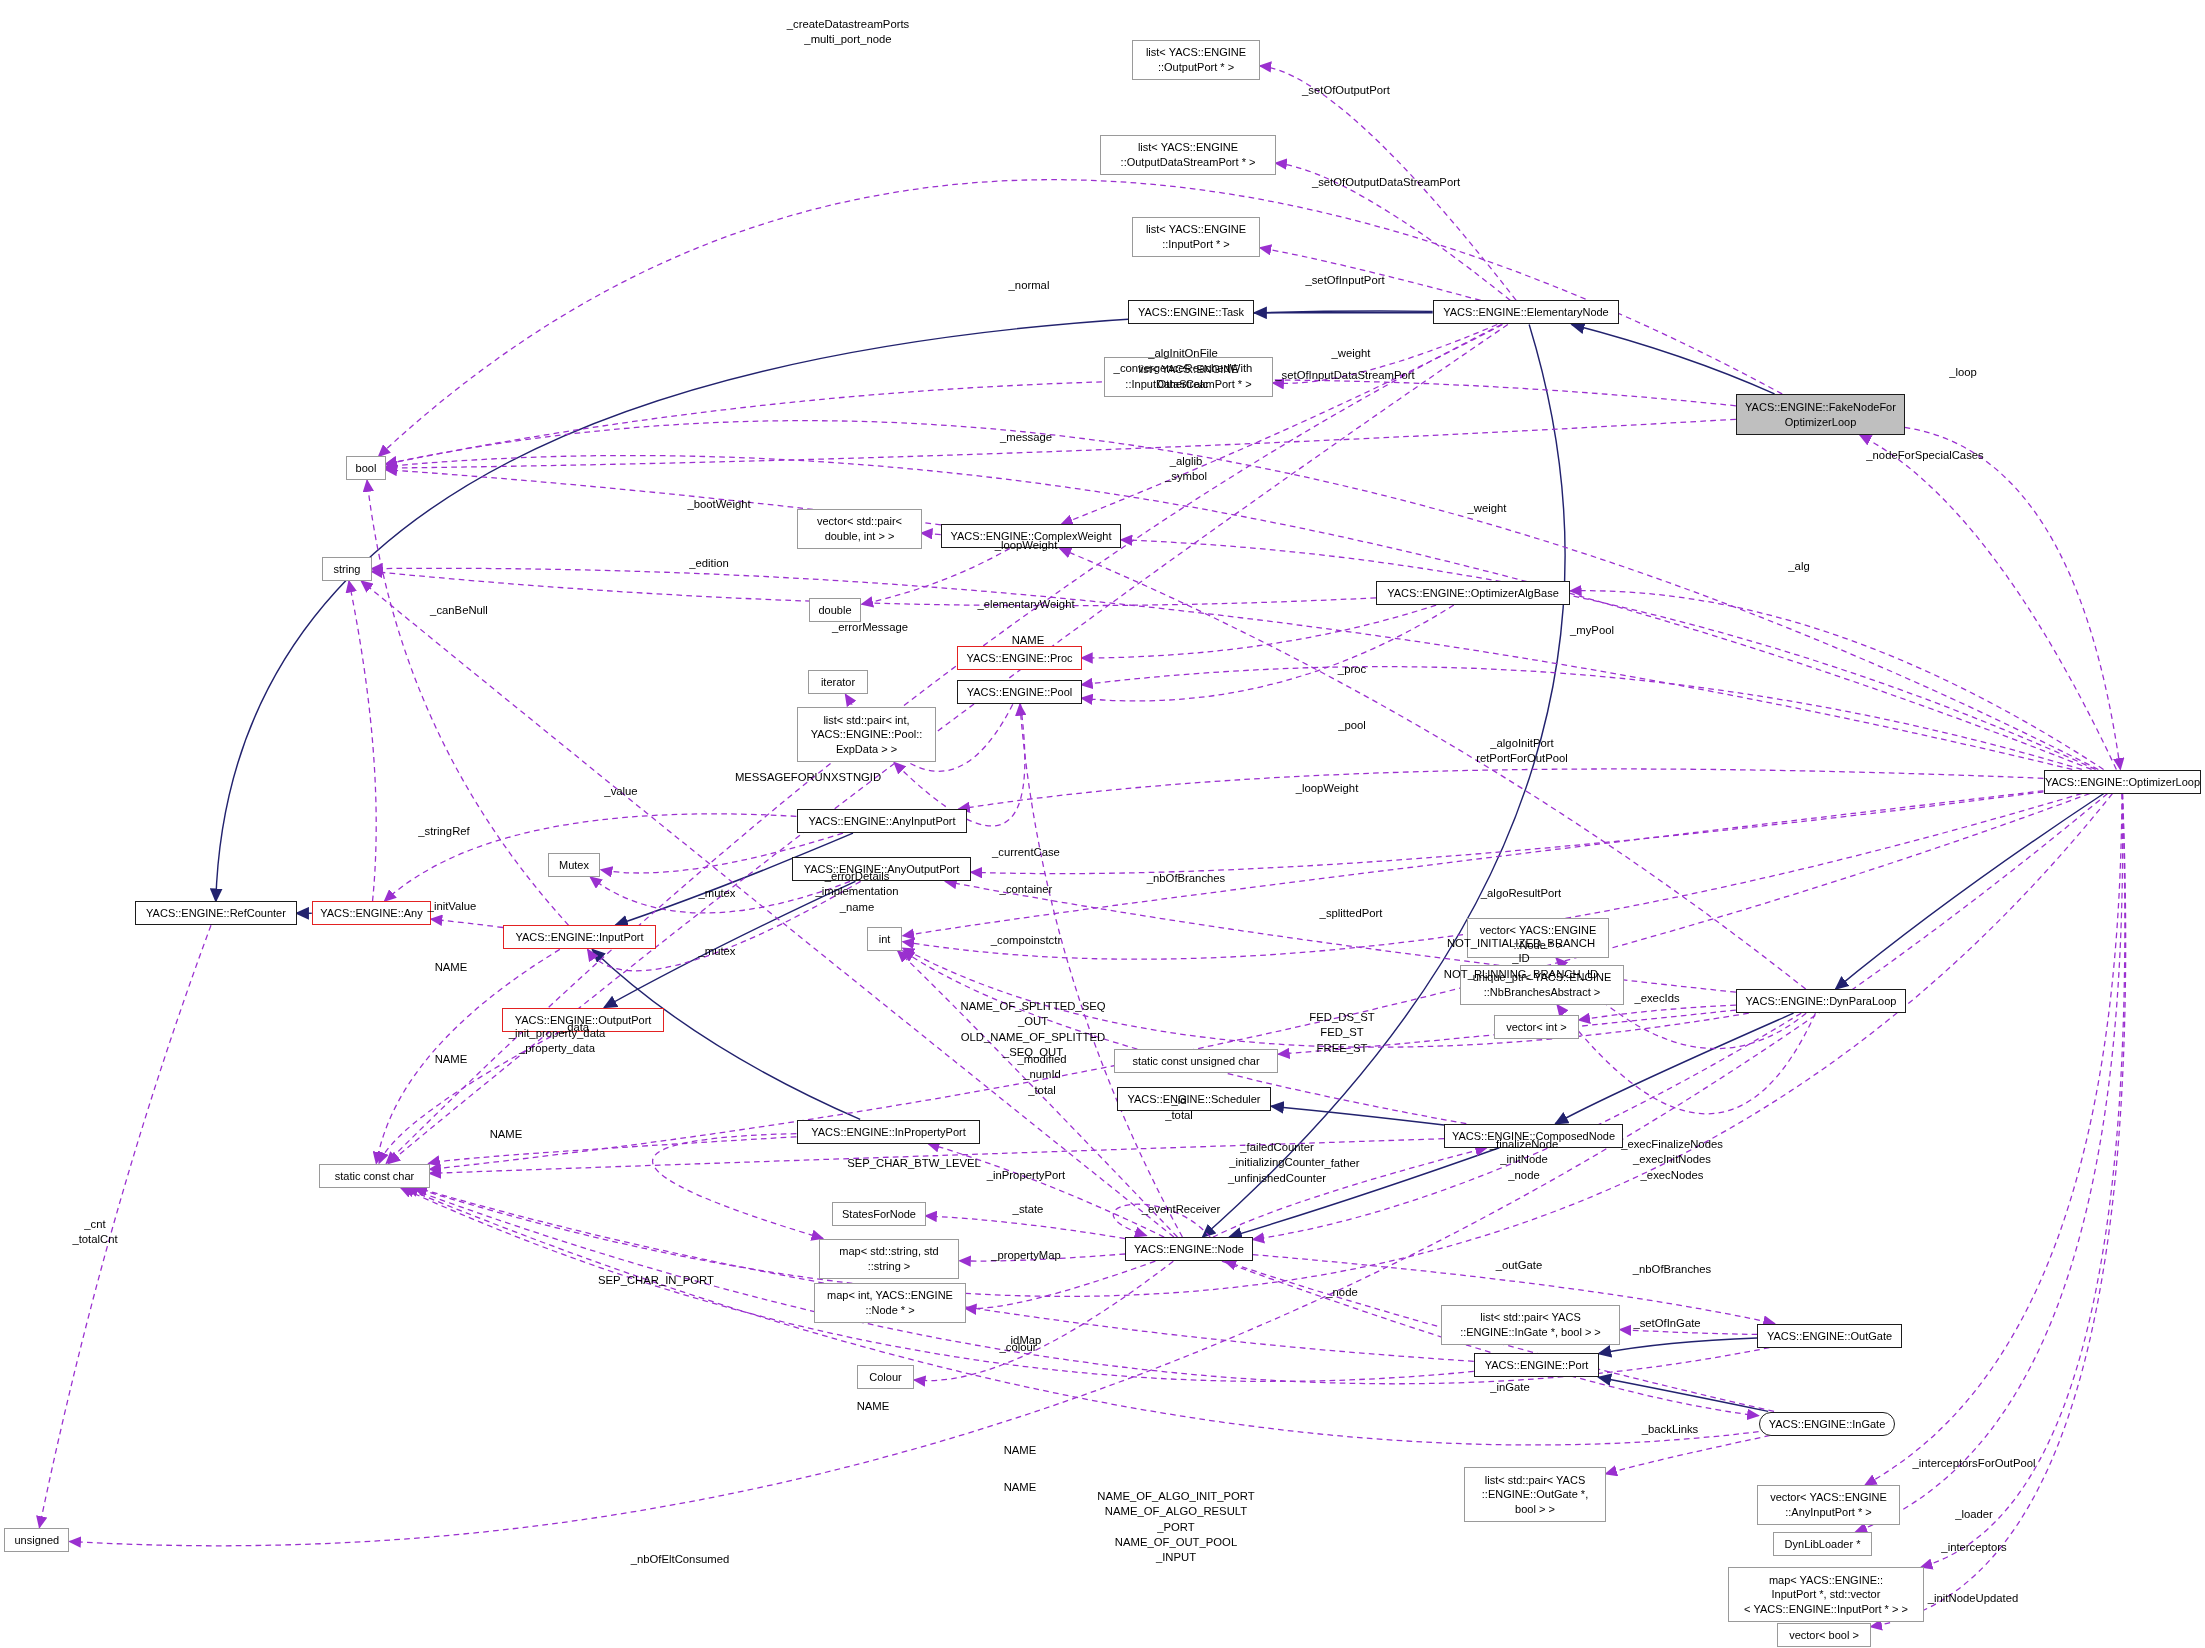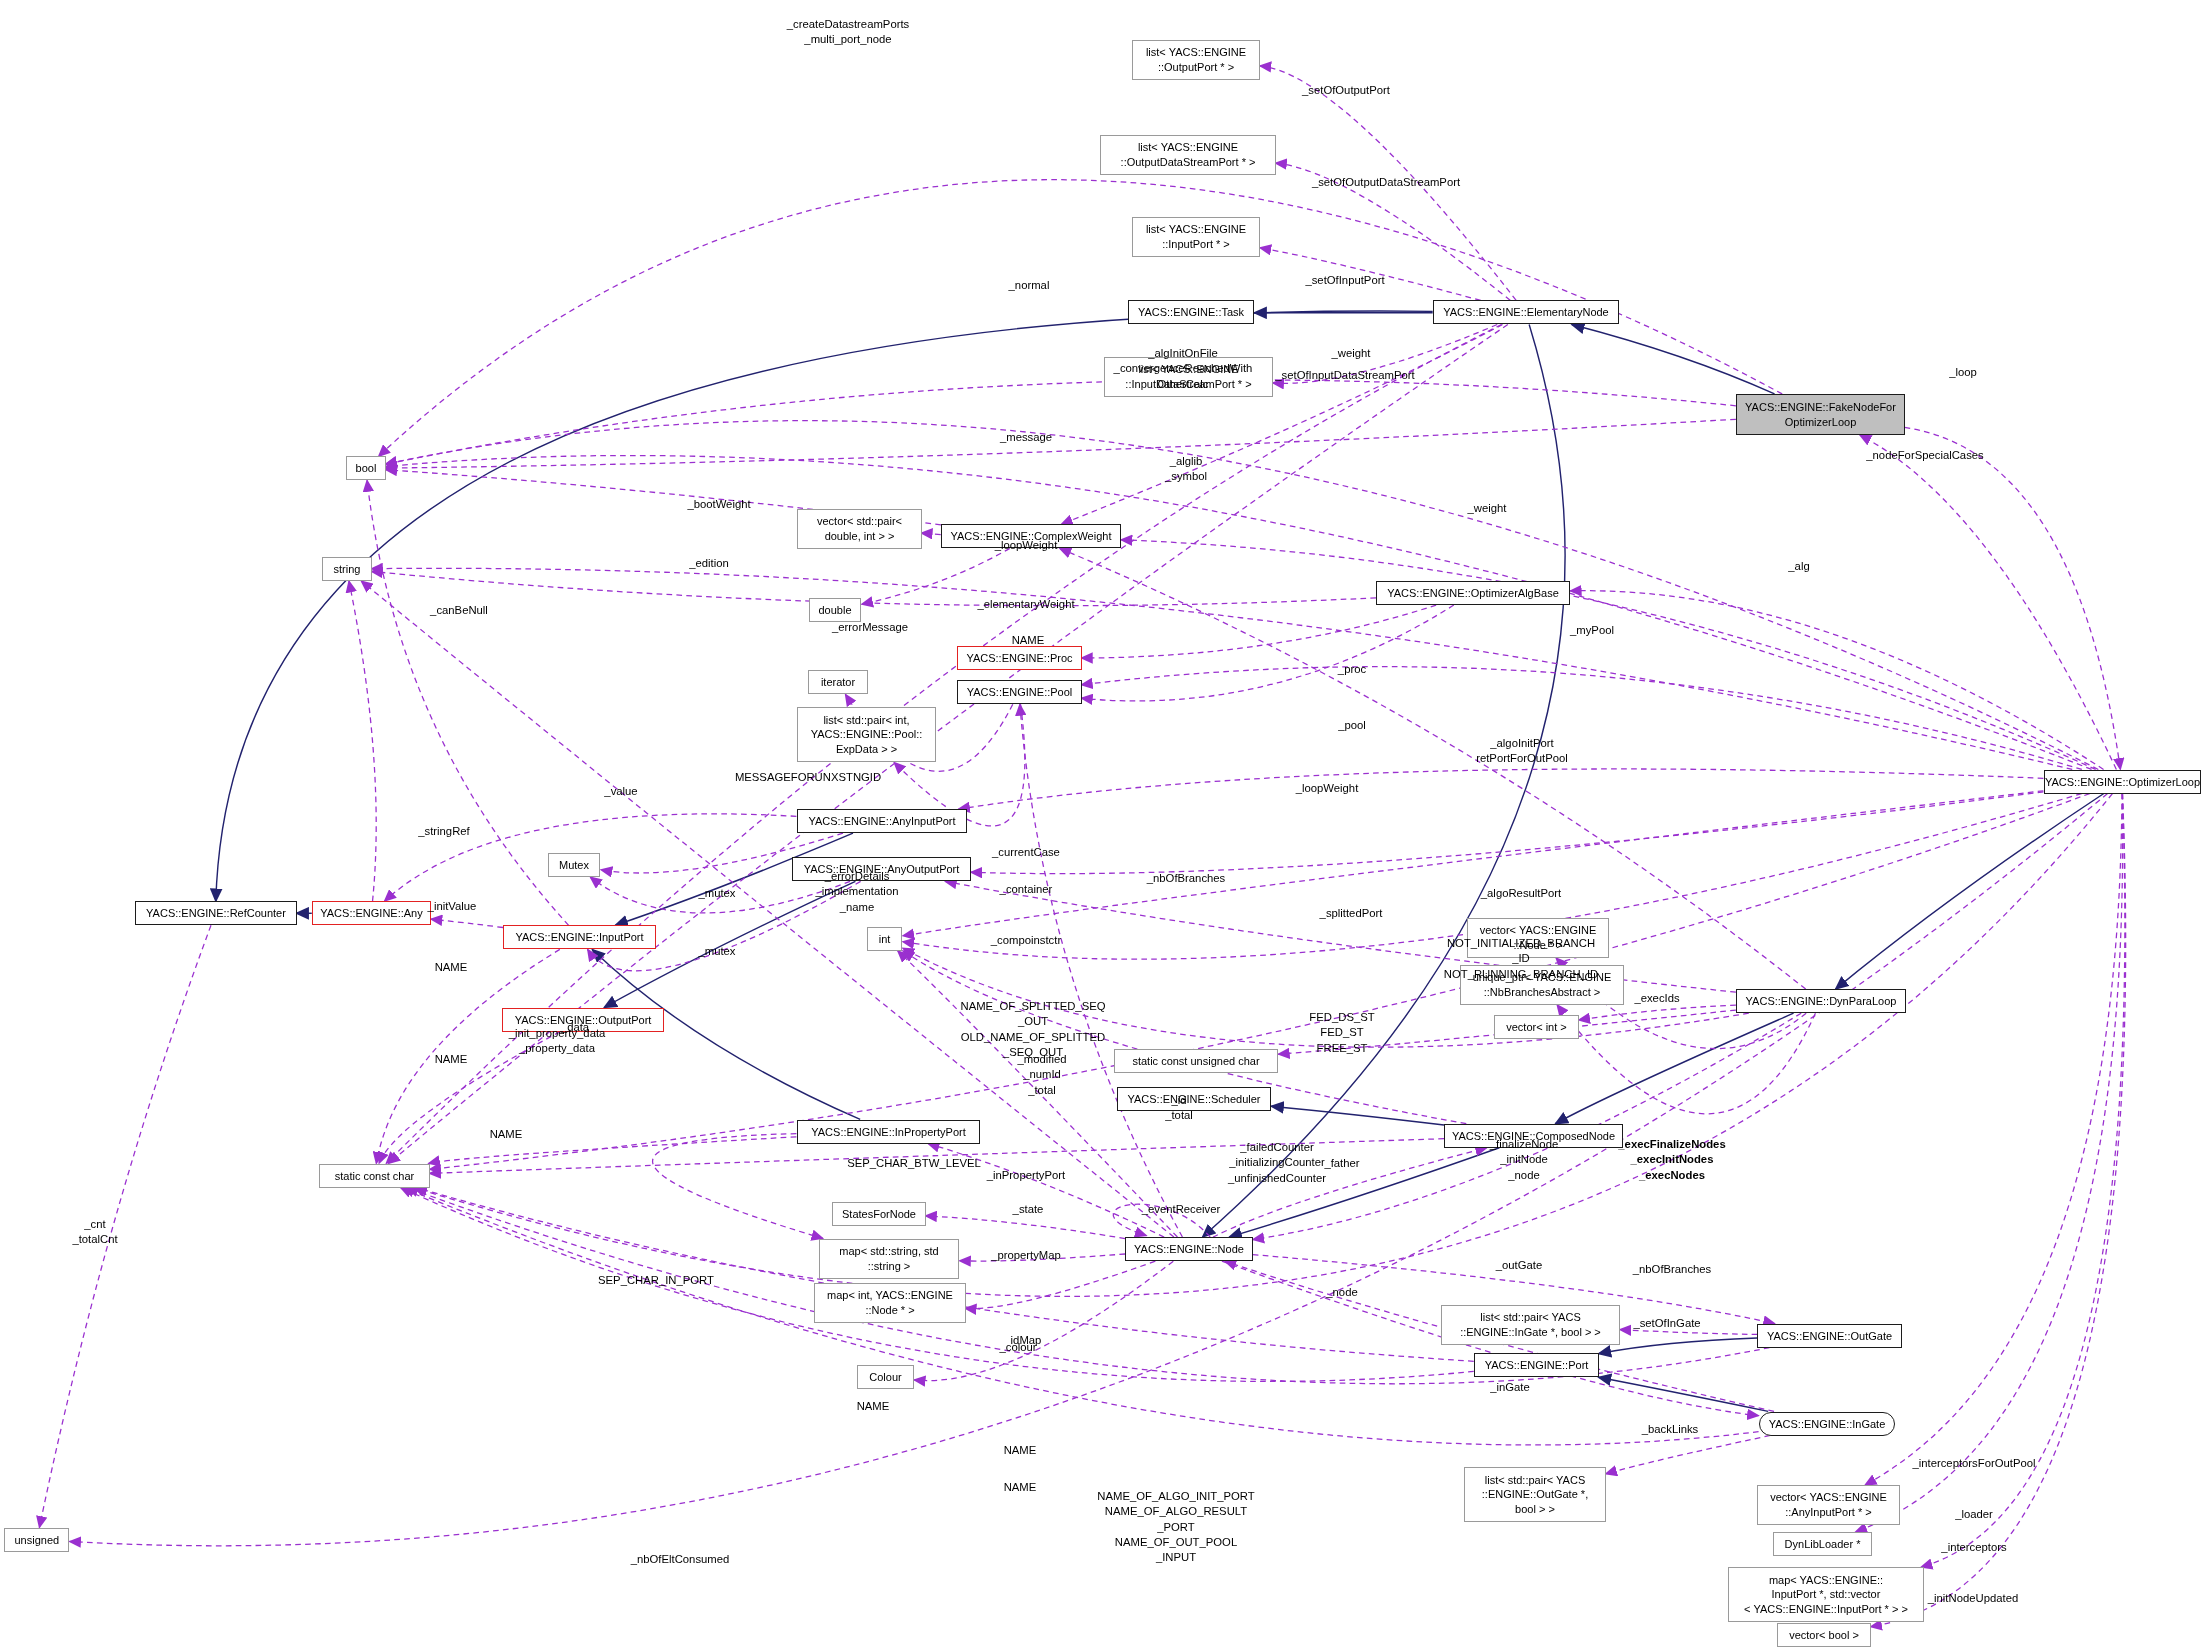--- a/index.html
+++ b/index.html
@@ -160,21 +160,21 @@
 retPortForOutPool</div>
       <div class="edge-label" style="left: 1521px; top: 894px;">_algoResultPort</div>
       <div class="edge-label" style="left: 1351px; top: 914px;">_splittedPort</div>
       <div class="edge-label" style="left: 1521px; top: 961px;">NOT_INITIALIZED_BRANCH
 _ID
 NOT_RUNNING_BRANCH_ID</div>
       <div class="edge-label" style="left: 1186px; top: 879px;">_nbOfBranches</div>
       <div class="edge-label" style="left: 1277px; top: 1165px;">_failedCounter
 _initializingCounter
 _unfinishedCounter</div>
-      <div class="edge-label" style="left: 1672px; top: 1162px; font-weight: bold;">_execFinalizeNodes
+      <div class="edge-label" style="left: 1672px; top: 1162px;">_execFinalizeNodes
 _execInitNodes
 _execNodes</div>
       <div class="edge-label" style="left: 1672px; top: 1270px;">_nbOfBranches</div>
       <div class="edge-label" style="left: 1657px; top: 999px;">_execIds</div>
       <div class="edge-label" style="left: 1342px; top: 1035px;">FED_DS_ST
 FED_ST
 FREE_ST</div>
       <div class="edge-label" style="left: 1327px; top: 789px;">_loopWeight</div>
       <div class="edge-label" style="left: 621px; top: 792px;">_value</div>
       <div class="edge-label" style="left: 717px; top: 894px;">_mutex</div>

